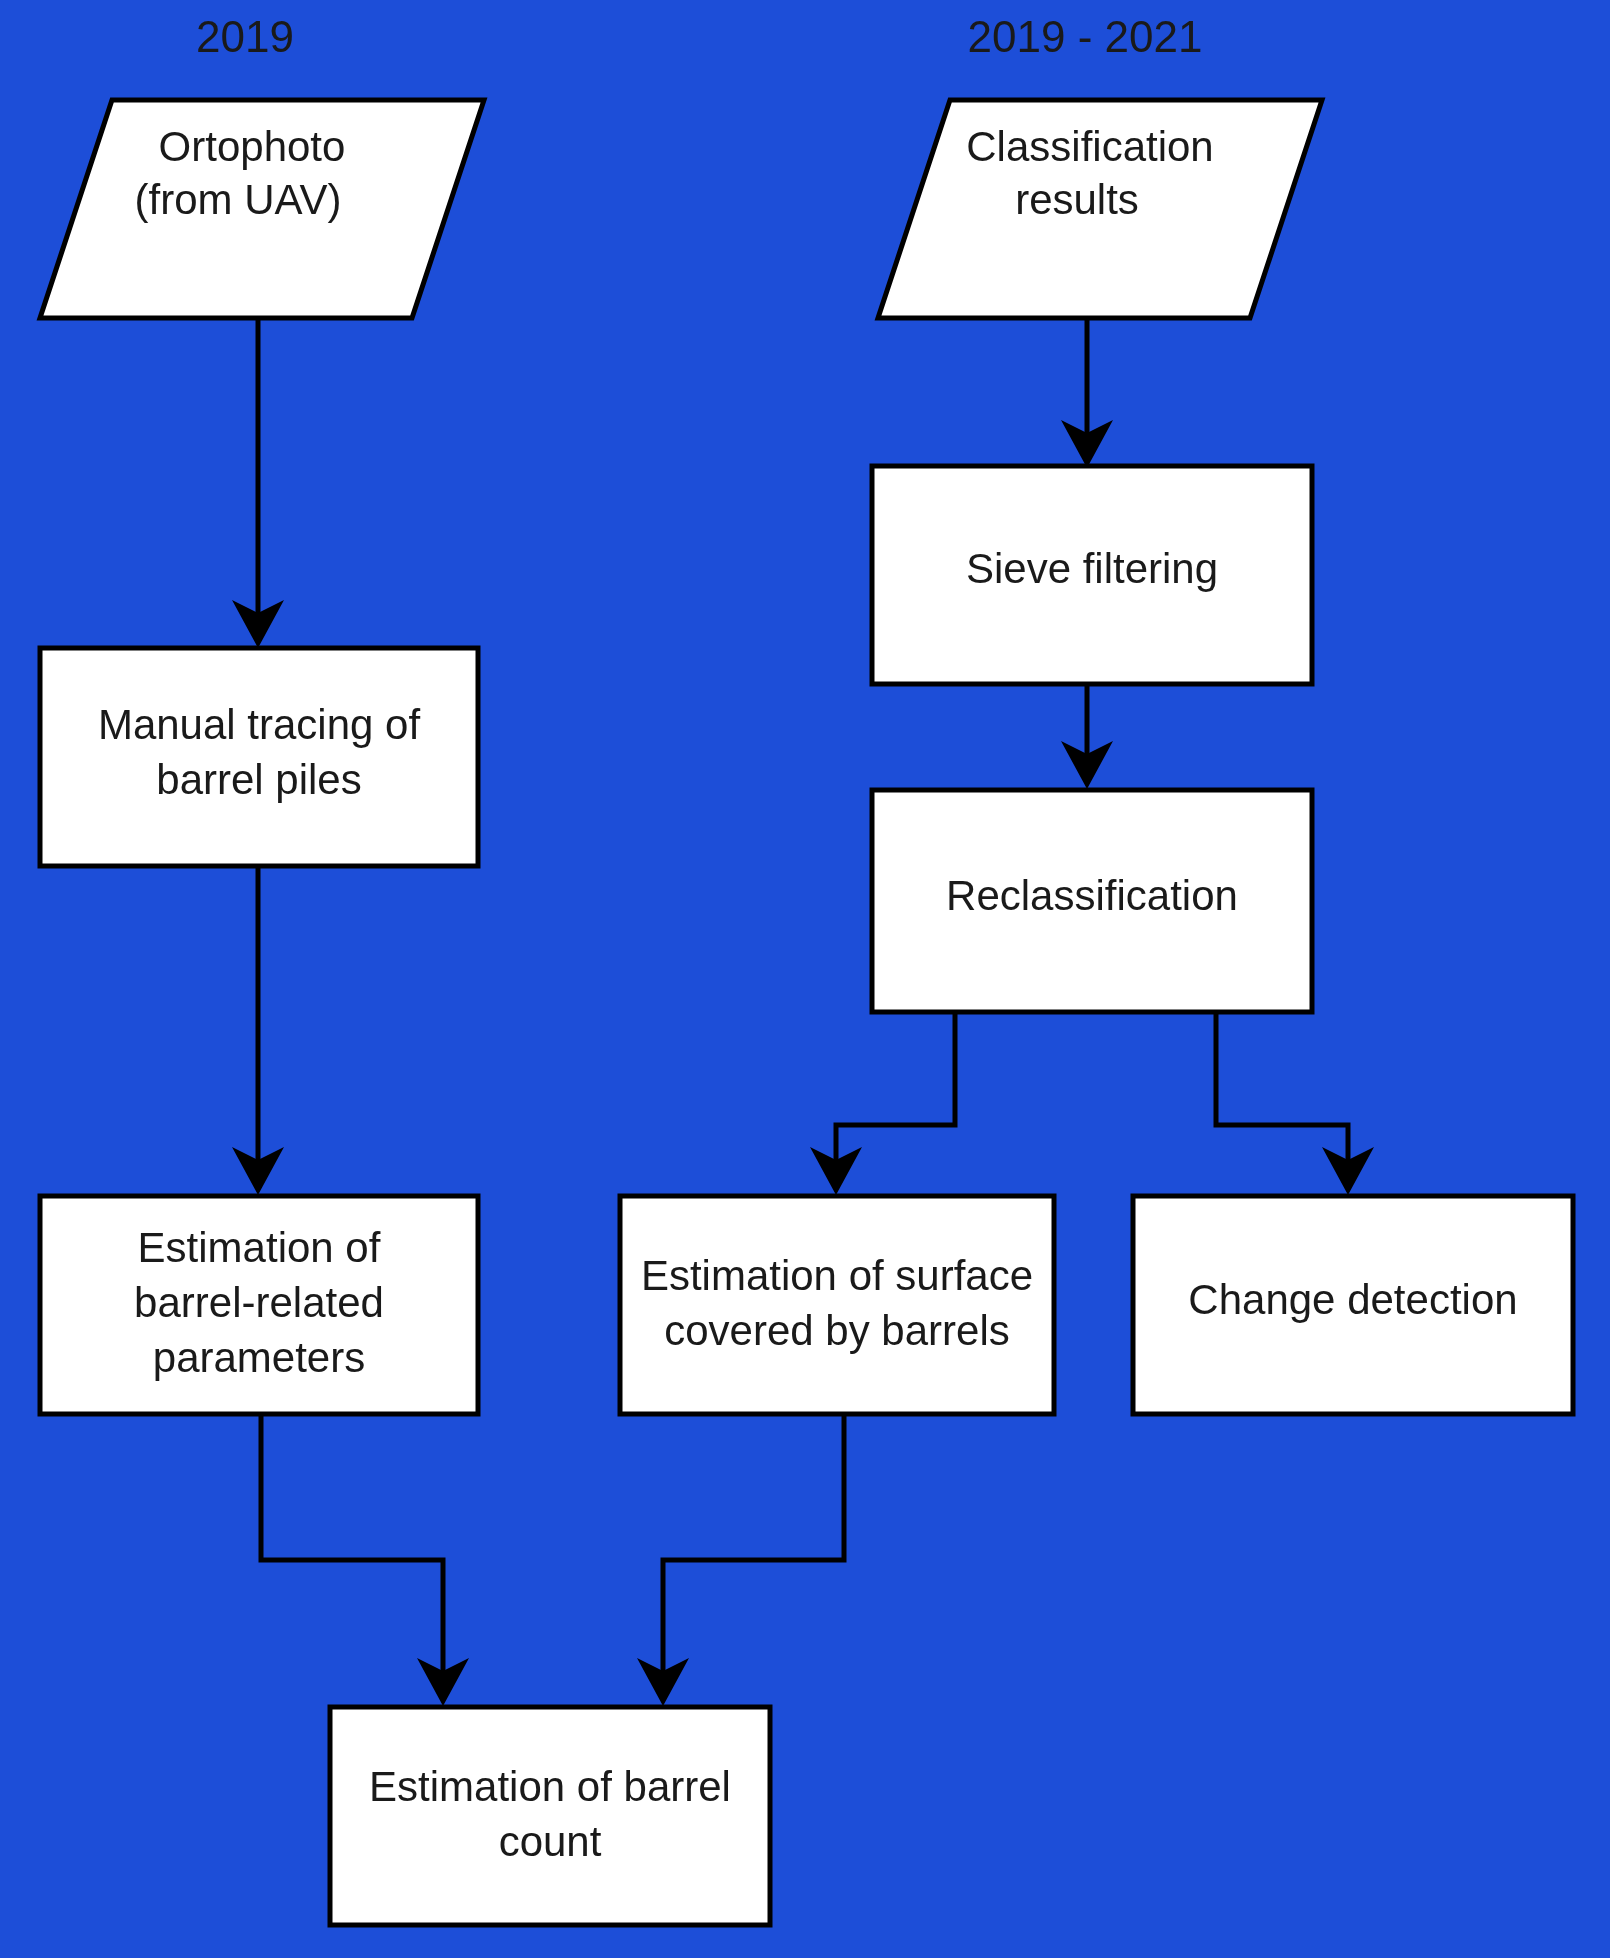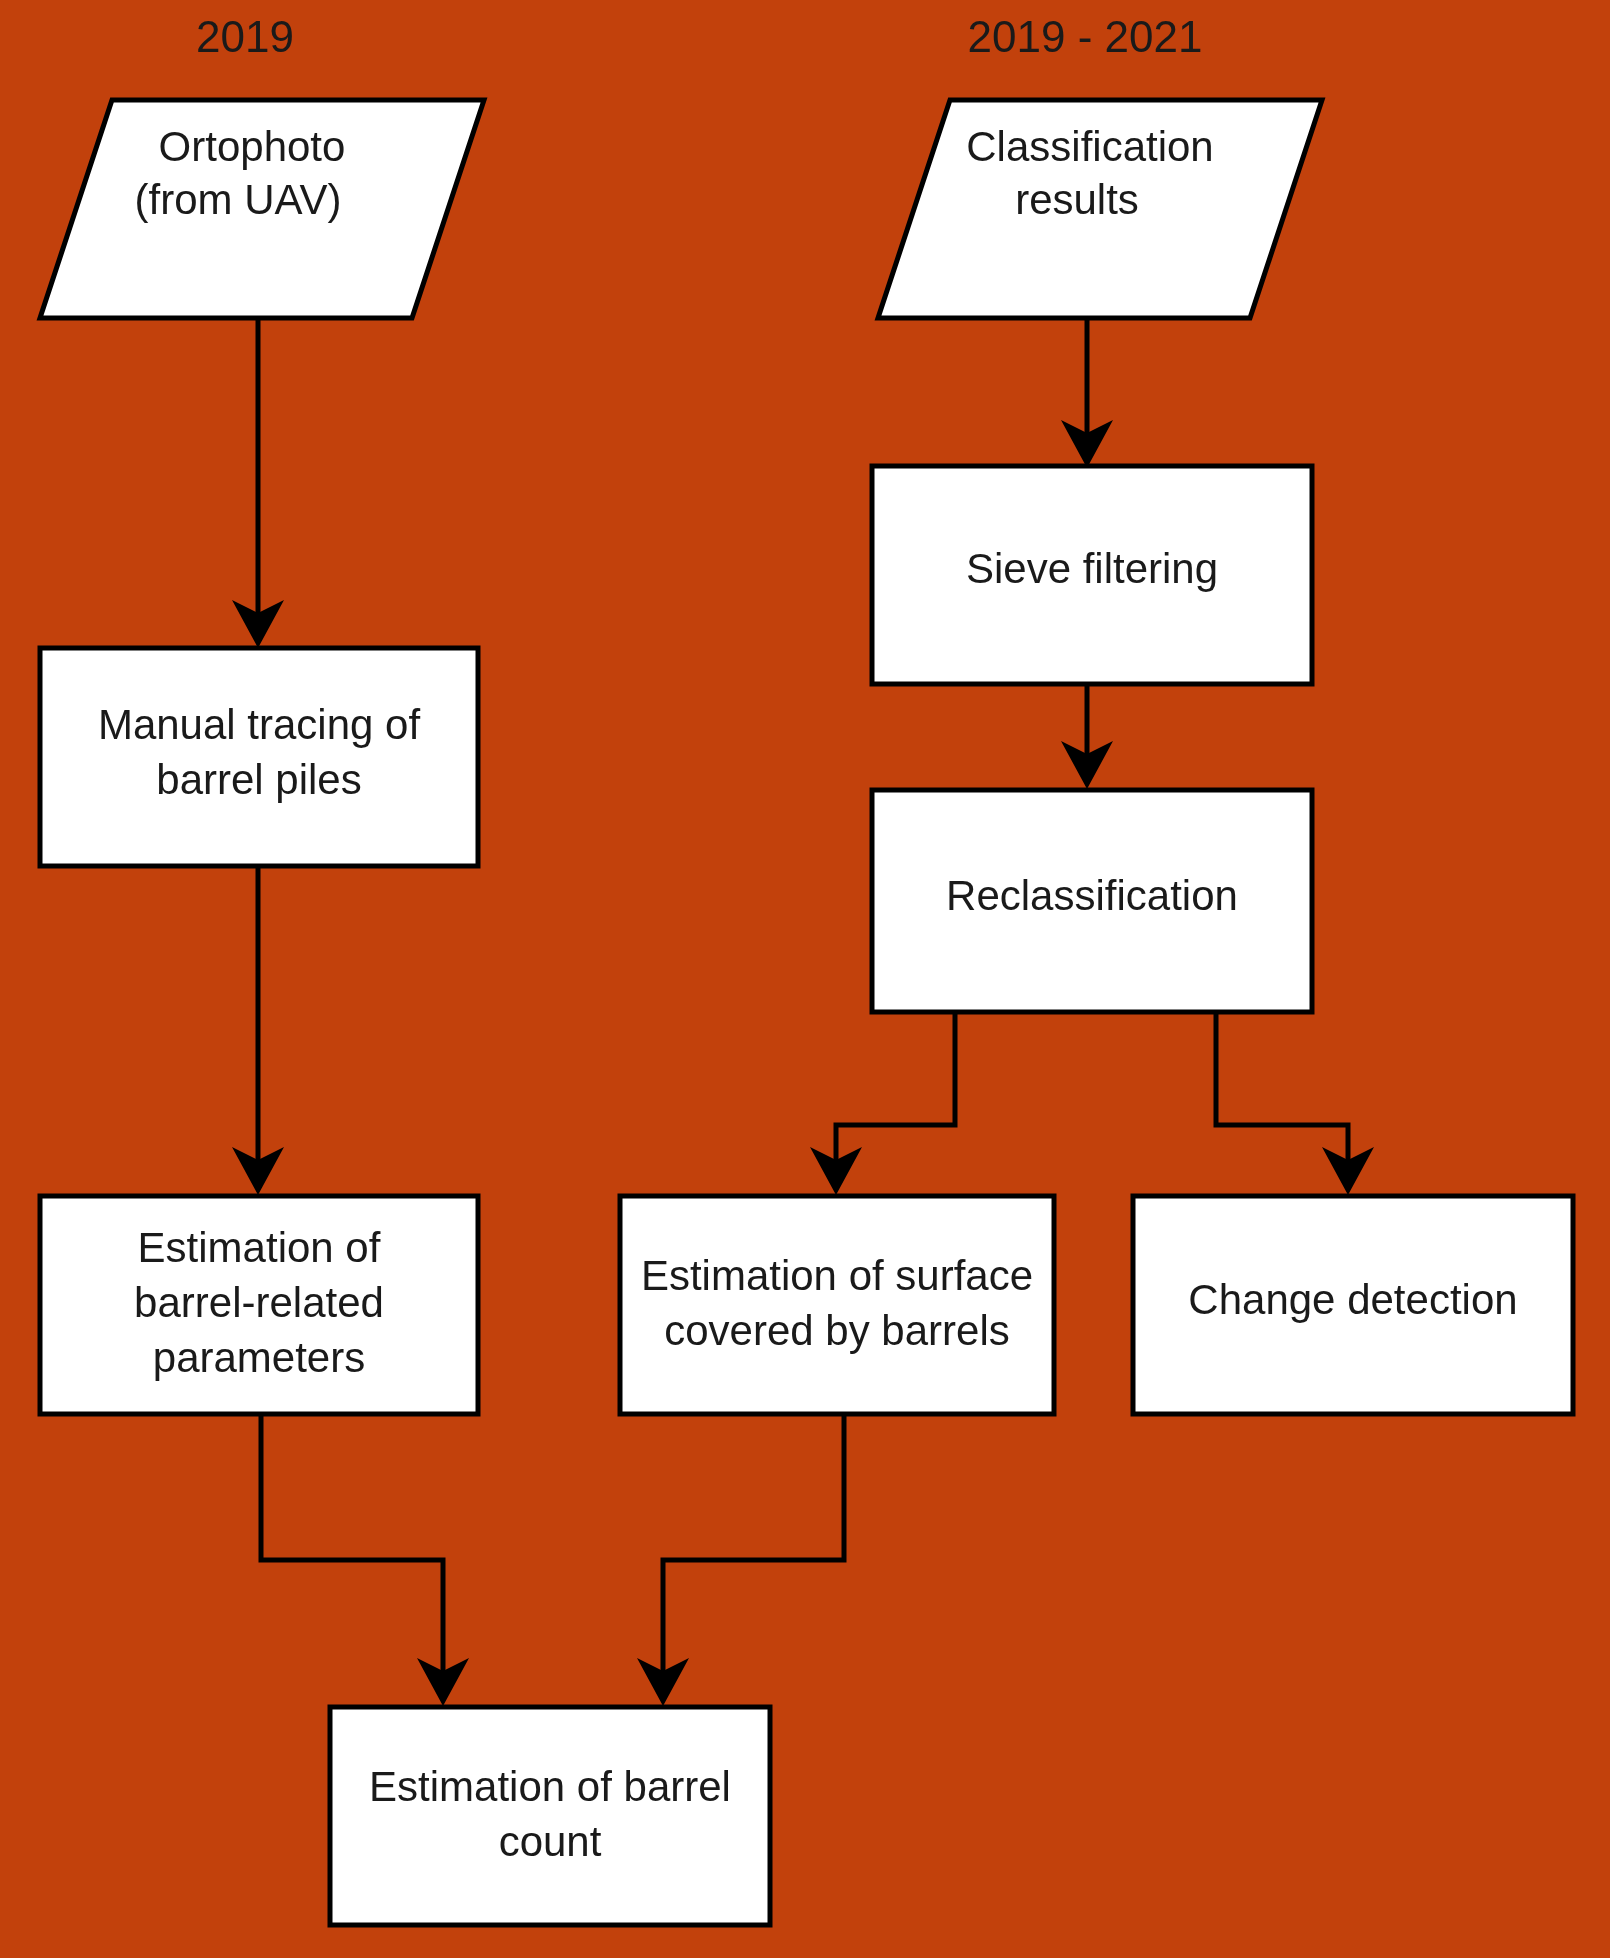--- a/index.html
+++ b/index.html
@@ -7,21 +7,21 @@
     padding: 0;
     background: #ffffff;
   }
   body {
     font-family: "Liberation Sans", sans-serif;
   }
   #flowchart-root {
     position: relative;
     width: 1610px;
     height: 1958px;
-    background: #c2410c;
+    background: #1d4ed8;
     overflow: hidden;
   }
   svg.diagram {
     display: block;
     width: 1610px;
     height: 1958px;
   }
   .node-shape {
     fill: #ffffff;
     stroke: #000000;

